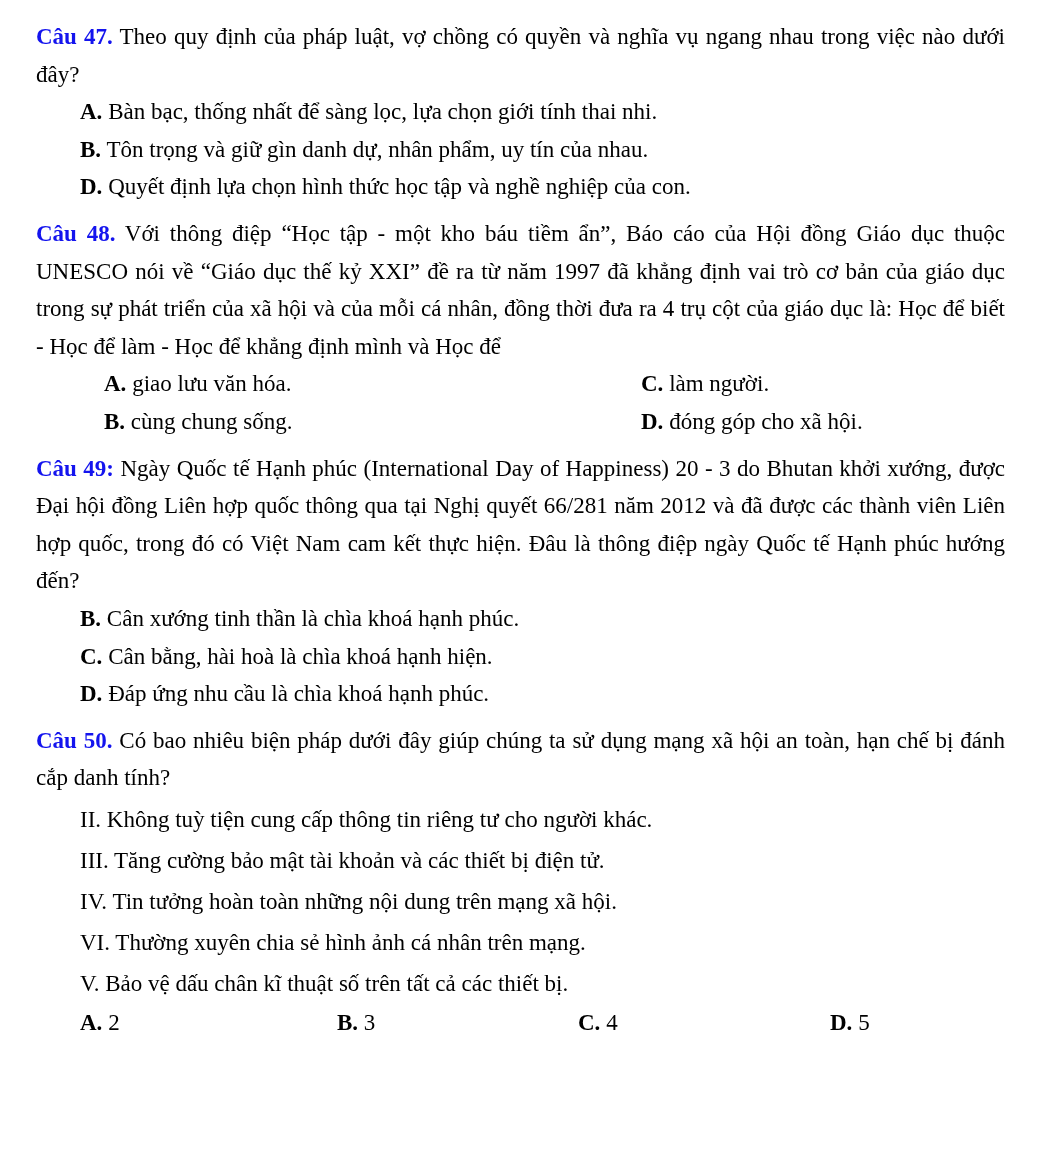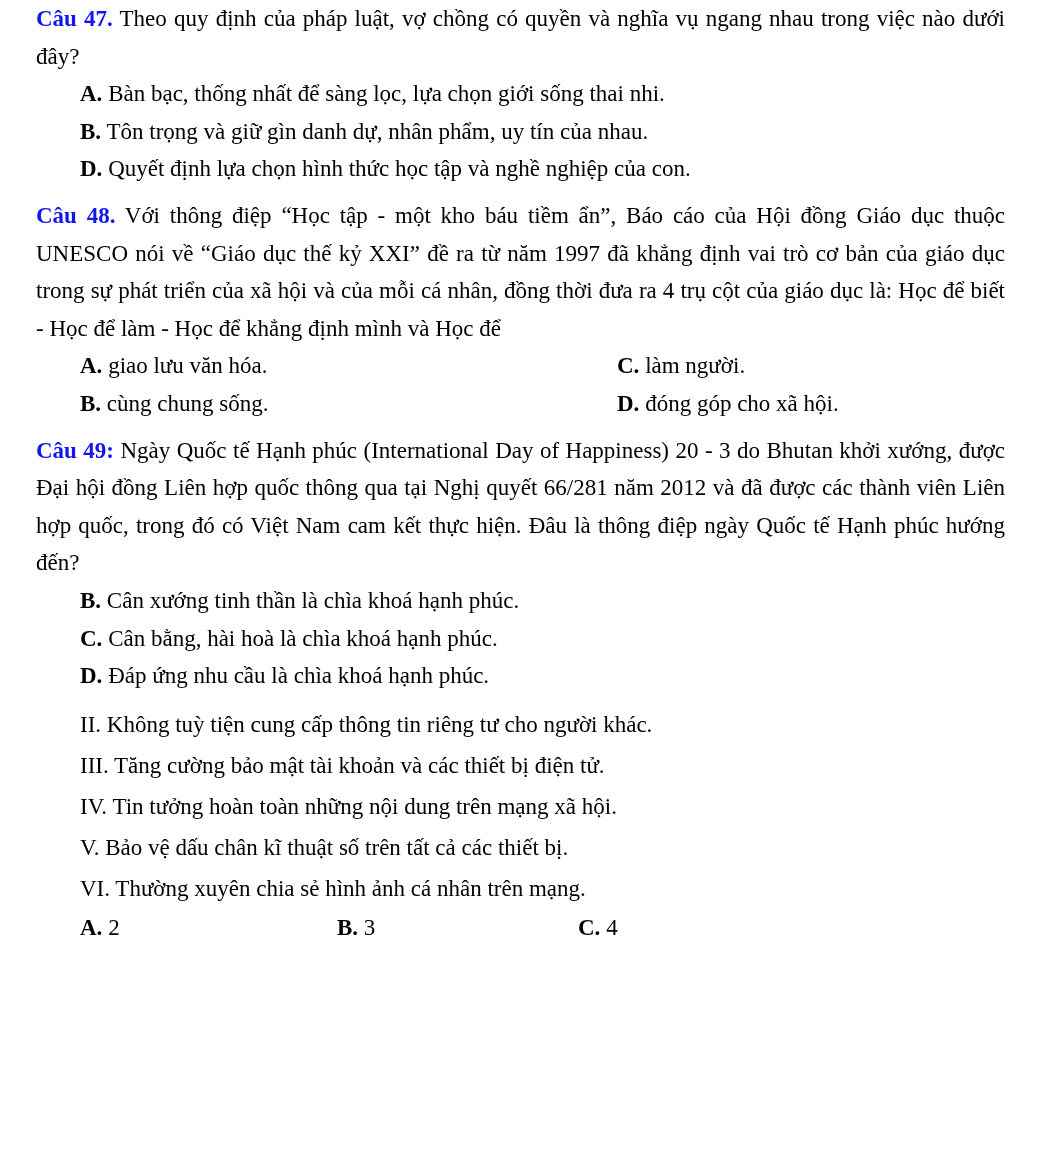--- a/index.html
+++ b/index.html
@@ -7,41 +7,41 @@
     width: 1043px;
     height: 1166px;
     background: #ffffff;
     color: #000000;
     font-family: "Liberation Serif", "DejaVu Serif", serif;
   }
   .page {
     box-sizing: border-box;
     width: 1043px;
     min-height: 1166px;
-    padding: 0 38px 0 36px;
+    padding: 18px 38px 0 36px;
     font-size: 23px;
     line-height: 37.6px;
   }
   .question { margin: 0; padding: 0; }
   .question + .question { margin-top: 9px; }
   .stem {
     margin: 0;
     text-align: justify;
   }
   .q-label {
     font-weight: bold;
     color: #1414ee;
   }
   .opt-letter { font-weight: bold; }
   .opts { margin-left: 44px; }
   .opt-line { white-space: nowrap; }
   .opts-2col {
     display: grid;
     grid-template-columns: 537px 1fr;
-    margin-left: 44px;
+    margin-left: 68px;
   }
   .stmts {
     margin-left: 44px;
     margin-top: 2px;
     line-height: 41px;
   }
   .opts-row {
     display: flex;
     margin-left: 44px;
     line-height: 37.6px;
@@ -52,53 +52,55 @@
   .opts-row .cell-d { flex: 1; }
 </style>
 </head>
 <body>
 
 <div class="page">
 
   <div class="question">
     <p class="stem"><span class="q-label">Câu 47.</span> <span>Theo quy định của pháp luật, vợ chồng có quyền và nghĩa vụ ngang nhau trong việc nào dưới đây?</span></p>
     <div class="opts">
-      <div class="opt-line"><span class="opt-letter">A.</span> <span>Bàn bạc, thống nhất để sàng lọc, lựa chọn giới sống thai nhi.</span></div>
+      <div class="opt-line"><span class="opt-letter">A.</span> <span>Bàn bạc, thống nhất để sàng lọc, lựa chọn giới tính thai nhi.</span></div>
       <div class="opt-line"><span class="opt-letter">B.</span> <span>Tôn trọng và giữ gìn danh dự, nhân phẩm, uy tín của nhau.</span></div>
       <div class="opt-line"><span class="opt-letter">D.</span> <span>Quyết định lựa chọn hình thức học tập và nghề nghiệp của con.</span></div>
     </div>
   </div>
 
   <div class="question">
     <p class="stem"><span class="q-label">Câu 48.</span> <span>Với thông điệp “Học tập - một kho báu tiềm ẩn”, Báo cáo của Hội đồng Giáo dục thuộc UNESCO nói về “Giáo dục thế kỷ XXI” đề ra từ năm 1997 đã khẳng định vai trò cơ bản của giáo dục trong sự phát triển của xã hội và của mỗi cá nhân, đồng thời đưa ra 4 trụ cột của giáo dục là: Học để biết - Học để làm - Học để khẳng định mình và Học để</span></p>
     <div class="opts-2col">
       <div class="opt-line"><span class="opt-letter">A.</span> <span>giao lưu văn hóa.</span></div>
       <div class="opt-line"><span class="opt-letter">C.</span> <span>làm người.</span></div>
       <div class="opt-line"><span class="opt-letter">B.</span> <span>cùng chung sống.</span></div>
       <div class="opt-line"><span class="opt-letter">D.</span> <span>đóng góp cho xã hội.</span></div>
     </div>
   </div>
 
   <div class="question">
     <p class="stem"><span class="q-label">Câu 49:</span> <span>Ngày Quốc tế Hạnh phúc (International Day of Happiness) 20 - 3 do Bhutan khởi xướng, được Đại hội đồng Liên hợp quốc thông qua tại Nghị quyết 66/281 năm 2012 và đã được các thành viên Liên hợp quốc, trong đó có Việt Nam cam kết thực hiện. Đâu là thông điệp ngày Quốc tế Hạnh phúc hướng đến?</span></p>
     <div class="opts">
       <div class="opt-line"><span class="opt-letter">B.</span> <span>Cân xướng tinh thần là chìa khoá hạnh phúc.</span></div>
-      <div class="opt-line"><span class="opt-letter">C.</span> <span>Cân bằng, hài hoà là chìa khoá hạnh phúc.</span></div>
+      <div class="opt-line"><span class="opt-letter">C.</span> <span>Cân bằng, hài hoà là chìa khoá hạnh hiện.</span></div>
       <div class="opt-line"><span class="opt-letter">D.</span> <span>Đáp ứng nhu cầu là chìa khoá hạnh phúc.</span></div>
     </div>
   </div>
 
   <div class="question">
+    <p class="stem"><span class="q-label">Câu 50.</span> <span>Có bao nhiêu biện pháp dưới đây giúp chúng ta sử dụng mạng xã hội an toàn, hạn chế bị đánh cắp danh tính?</span></p>
     <div class="stmts">
       <div class="stmt-line">II. Không tuỳ tiện cung cấp thông tin riêng tư cho người khác.</div>
       <div class="stmt-line">III. Tăng cường bảo mật tài khoản và các thiết bị điện tử.</div>
       <div class="stmt-line">IV. Tin tưởng hoàn toàn những nội dung trên mạng xã hội.</div>
+      <div class="stmt-line">VI. Thường xuyên chia sẻ hình ảnh cá nhân trên mạng.</div>
       <div class="stmt-line">V. Bảo vệ dấu chân kĩ thuật số trên tất cả các thiết bị.</div>
-      <div class="stmt-line">VI. Thường xuyên chia sẻ hình ảnh cá nhân trên mạng.</div>
     </div>
     <div class="opts-row">
       <div class="cell-a"><span class="opt-letter">A.</span> <span>2</span></div>
       <div class="cell-b"><span class="opt-letter">B.</span> <span>3</span></div>
       <div class="cell-c"><span class="opt-letter">C.</span> <span>4</span></div>
+      <div class="cell-d"><span class="opt-letter">D.</span> <span>5</span></div>
     </div>
   </div>
 
 </div>
 
 </body></html>

